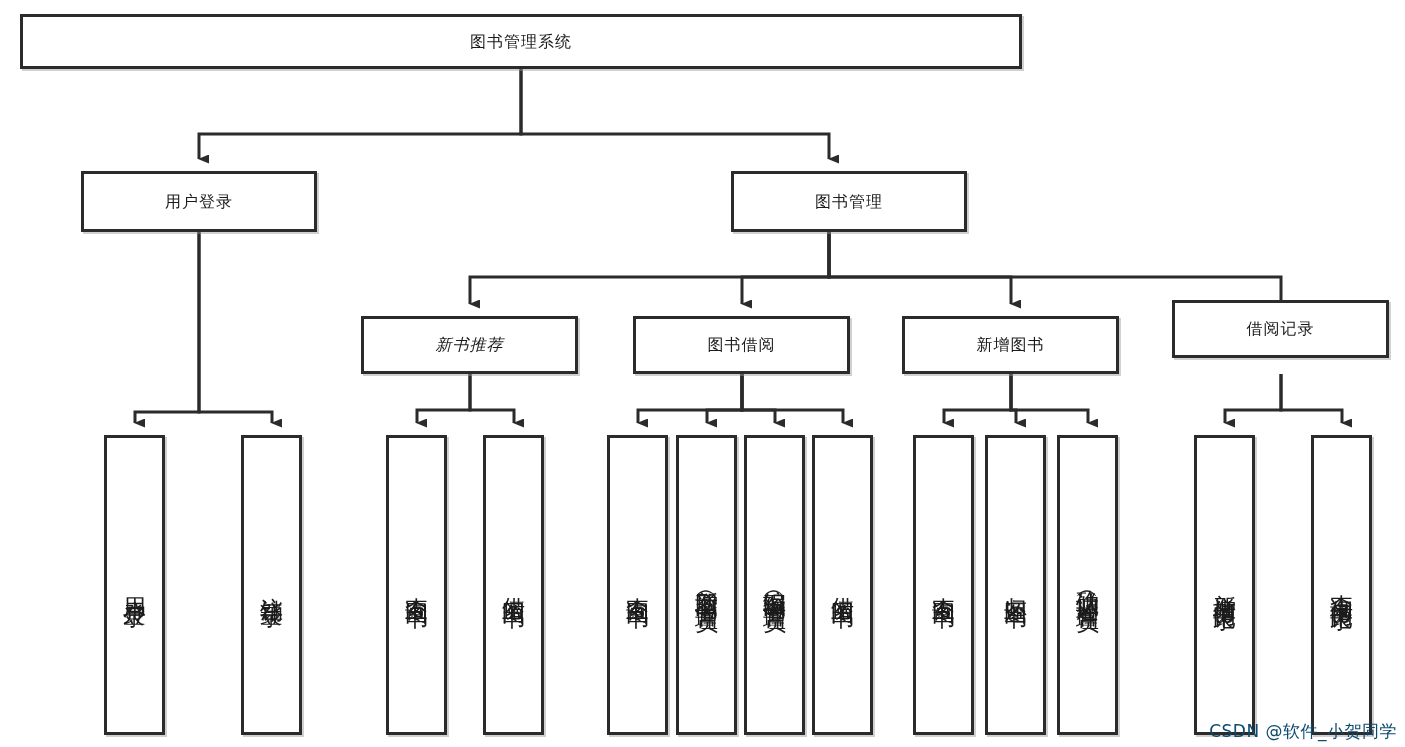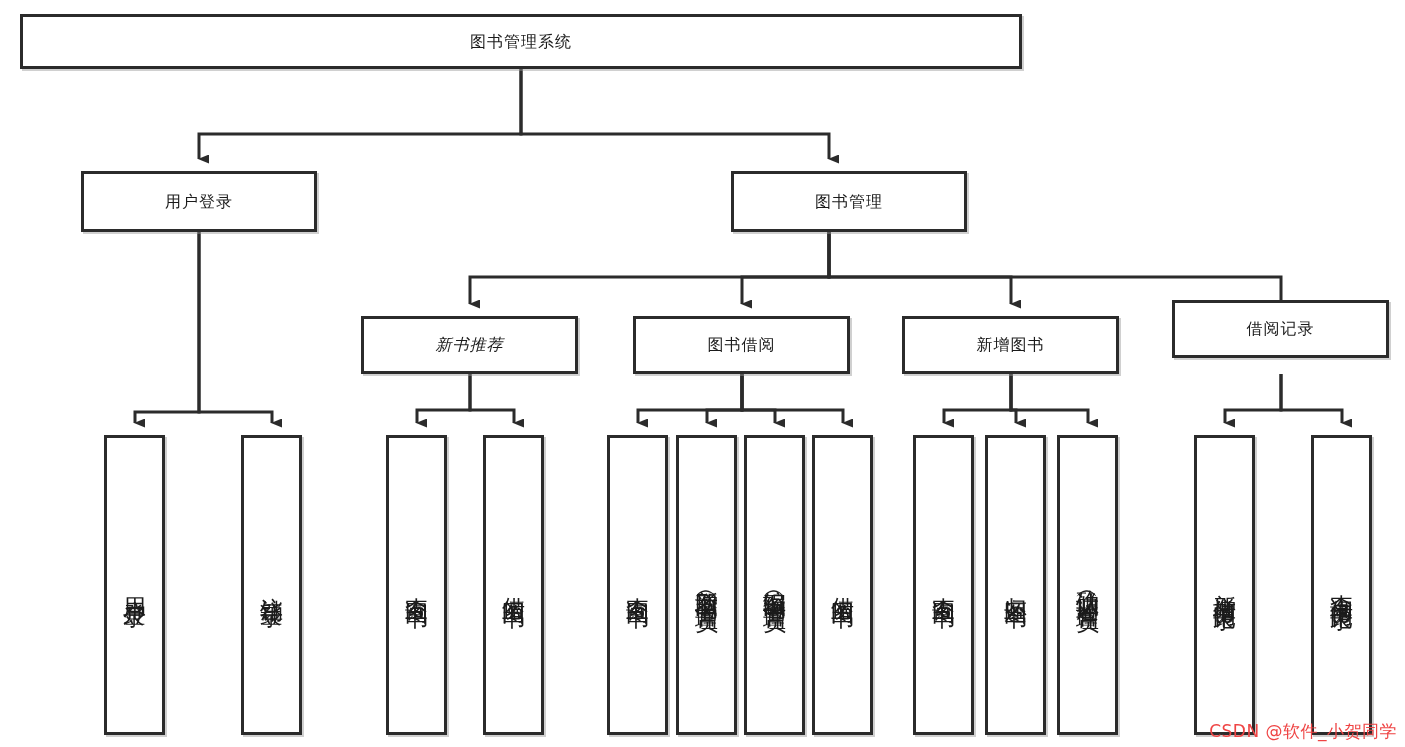--- a/index.html
+++ b/index.html
@@ -57,21 +57,21 @@
     top: 0;
     width: 1405px;
     height: 747px;
     pointer-events: none;
   }
   .watermark {
     position: absolute;
     right: 8px;
     bottom: 4px;
     font-size: 17px;
-    color: #ef4444;
+    color: #0c4a6e;
     white-space: nowrap;
     letter-spacing: 0.5px;
   }
 </style>
 </head>
 <body>
 
 <div id="diagram-root">
   <svg id="edge-layer" viewBox="0 0 1405 747" width="1405" height="747">
     <defs>

